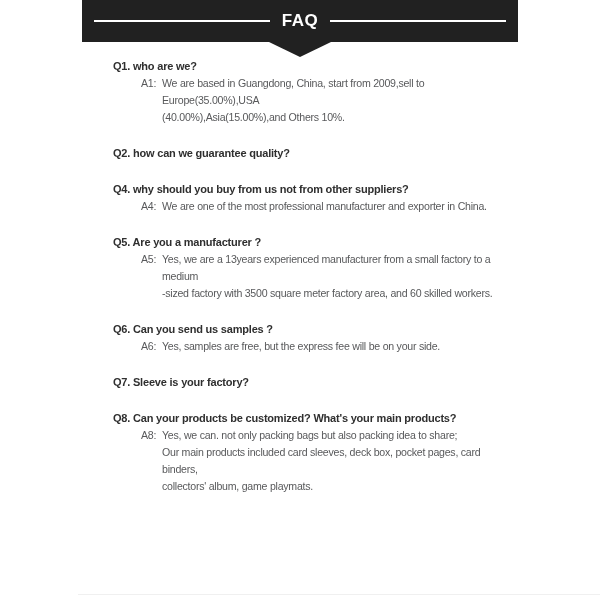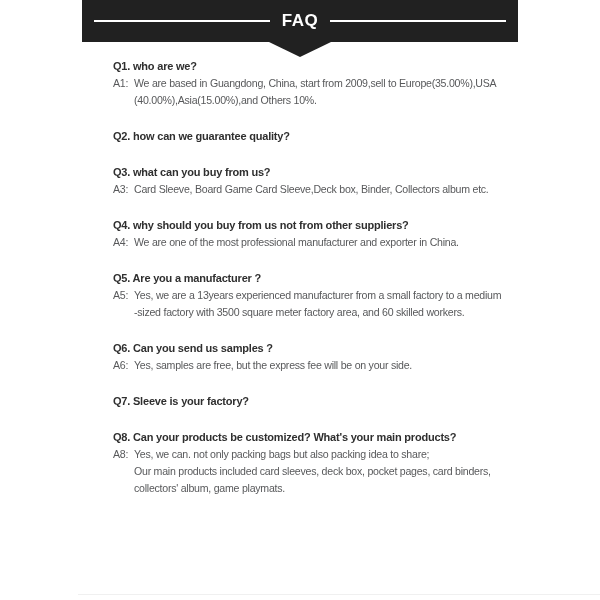--- a/index.html
+++ b/index.html
@@ -72,20 +72,21 @@
   .a {
     display: flex;
     color: #58595b;
     font-size: 10.6px;
     line-height: 17px;
     letter-spacing: -0.25px;
   }
   .alabel {
     width: 21px;
     flex-shrink: 0;
+    margin-left: 28px;
   }
   .atext {
     flex: 1;
     white-space: pre-line;
   }
 
   
   .bottom-edge {
     position: absolute;
     left: 78px;
@@ -116,27 +117,20 @@
       <span class="alabel">A1:</span>
       <span class="atext">We are based in Guangdong, China, start from 2009,sell to Europe(35.00%),USA
 (40.00%),Asia(15.00%),and Others 10%.</span>
     </div>
   </div>
 
   <div class="qa">
     <div class="q">Q2. how can we guarantee quality?</div>
   </div>
 
-  <div class="qa">
-    <div class="q">Q3. what can you buy from us?</div>
-    <div class="a">
-      <span class="alabel">A3:</span>
-      <span class="atext">Card Sleeve, Board Game Card Sleeve,Deck box, Binder, Collectors album etc.</span>
-    </div>
-  </div>
 
   <div class="qa">
     <div class="q">Q4. why should you buy from us not from other suppliers?</div>
     <div class="a">
       <span class="alabel">A4:</span>
       <span class="atext">We are one of the most professional manufacturer and exporter in China.</span>
     </div>
   </div>
 
   <div class="qa">

